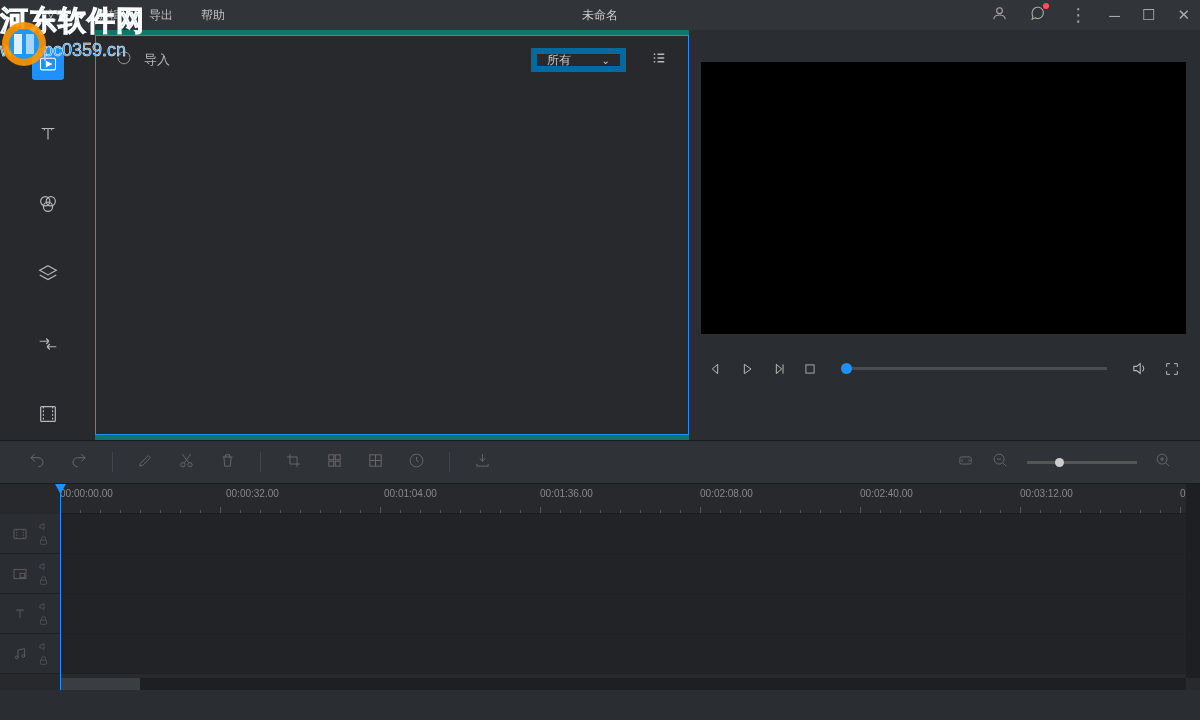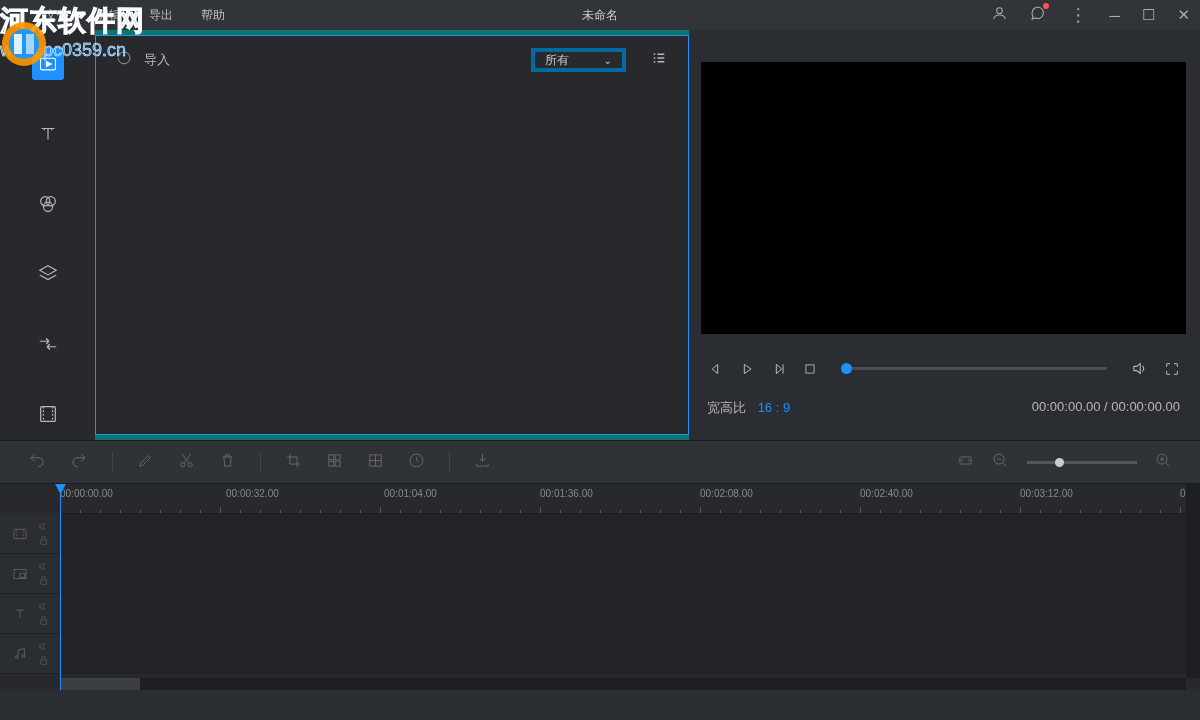--- a/index.html
+++ b/index.html
@@ -15,21 +15,21 @@
 .wm-url{font-size:18px;color:#2196f3;-webkit-text-stroke:0.5px #fff}
 .wm-logo{position:absolute;left:0;top:18px;width:48px;height:48px}
 .upper{height:410px;display:flex;background:#0f766e}
 .sidebar{width:95px;background:#27292d;display:flex;flex-direction:column;align-items:center;padding-top:18px;gap:38px}
 .side-btn{width:32px;height:32px;display:flex;align-items:center;justify-content:center;cursor:pointer;border-radius:3px}
 .side-btn.active{background:#1e90ff}
 .side-btn svg{stroke:#b8b8b8;fill:none;stroke-width:1.3}
 .side-btn.active svg{stroke:#fff}
 .media-panel{flex:0 0 594px;border:1px solid #1e90ff;margin:5px 0;position:relative;background:#27292d}
 .media-top{height:48px;display:flex;align-items:center;padding:0 20px;gap:12px}
-.dropdown{margin-left:auto;width:95px;height:24px;border:4px solid #0369a1;display:flex;align-items:center;padding:0 10px;font-size:12px;color:#ccc;cursor:pointer;justify-content:space-between}
+.dropdown{margin-left:auto;width:95px;height:24px;border:6px solid #0369a1;display:flex;align-items:center;padding:0 10px;font-size:12px;color:#ccc;cursor:pointer;justify-content:space-between}
 .list-icon{margin-left:12px;cursor:pointer}
 .dropzone{margin:40px auto 0;width:470px;height:270px;border:1.5px dashed #666;border-radius:18px;display:flex;align-items:center;justify-content:center}
 .dropzone-text{font-size:24px;color:#999;font-style:italic}
 .preview{flex:1;padding:32px 14px 0 12px;background:#2a2d32;display:flex;flex-direction:column}
 .video-area{width:100%;height:272px;background:#000}
 .play-controls{display:flex;align-items:center;gap:16px;margin-top:26px;padding:0 6px}
 .pc-btn{cursor:pointer;display:flex;align-items:center}
 .pc-btn svg{stroke:#b8b8b8;fill:none;stroke-width:1.5}
 .seek{flex:1;height:3px;background:#4a4d52;position:relative;margin:0 8px}
 .seek-dot{position:absolute;left:0;top:-4px;width:11px;height:11px;background:#1e90ff;border-radius:50%}
@@ -183,29 +183,20 @@
       <span class="pc-btn">
           <svg width="17" height="17" viewBox="0 0 24 24">
             <path d="M4 9v6h4l5 4V5l-5 4H4zM16 8a5 5 0 0 1 0 8"></path>
           </svg>
         </span>
       <span class="pc-btn">
           <svg width="16" height="16" viewBox="0 0 24 24">
             <path d="M4 9V4h5M20 9V4h-5M4 15v5h5M20 15v5h-5"></path>
           </svg>
         </span>
-    </div>
-    <div class="preview-info">
-      <div class="aspect">
-        <span>宽高比</span>
-        <span class="aspect-val">16 : 9</span>
-      </div>
-      <div class="timecode">
-        <span>00:00:00.00</span> / <span>00:00:00.00</span>
-      </div>
     </div>
   </div>
 </div>
 
 <div class="timeline-tools">
   <span class="tool-btn"><svg width="18" height="18" viewBox="0 0 24 24">
         <path d="M9 14L4 9l5-5M4 9h10a6 6 0 0 1 0 12"></path>
       </svg></span>
   <span class="tool-btn"><svg width="18" height="18" viewBox="0 0 24 24">
         <path d="M15 14l5-5-5-5M20 9H10a6 6 0 0 0 0 12"></path>

